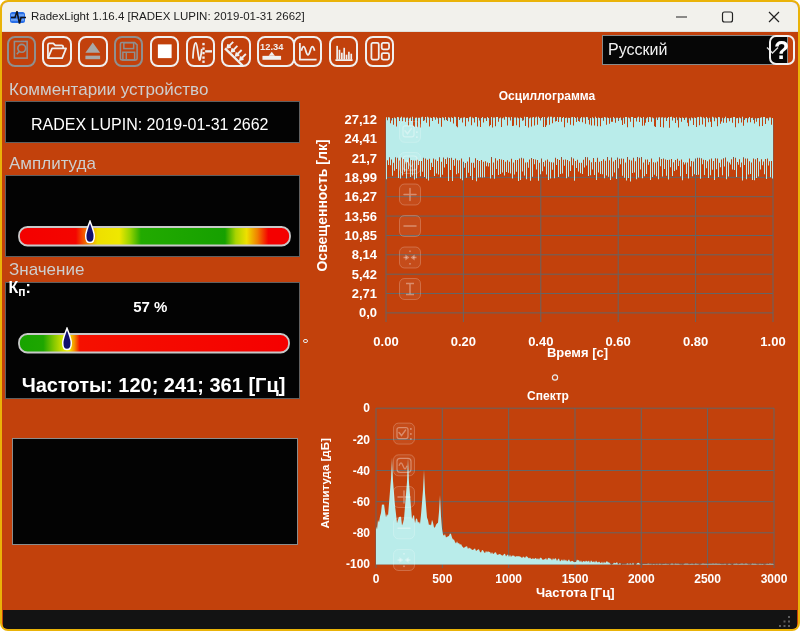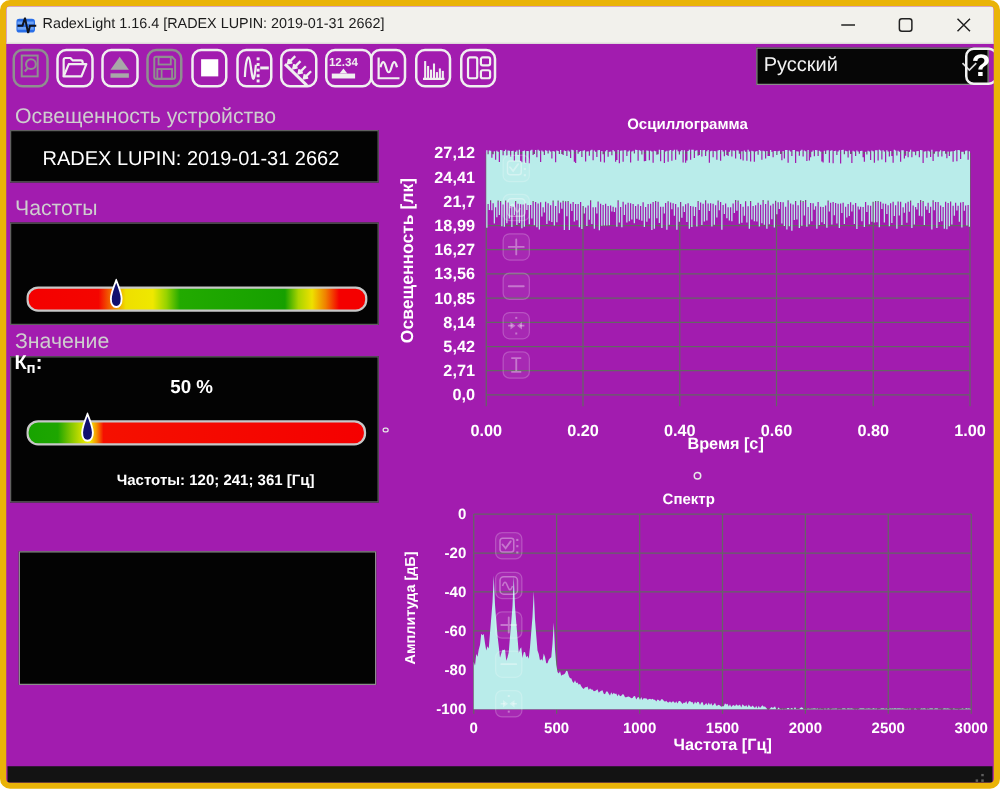--- a/index.html
+++ b/index.html
@@ -1,15 +1,15 @@
 <!DOCTYPE html>
 <html><head><meta charset="utf-8"><style>
 * { margin:0; padding:0; box-sizing:border-box; }
 body { width:800px; height:631px; background:#fff; font-family:"Liberation Sans",sans-serif; position:relative; overflow:hidden; }
-#win { position:absolute; inset:0; border-radius:8px; background:#a21caf; border:5px solid #eab308; overflow:hidden; will-change:transform; }
+#win { position:absolute; inset:0; border-radius:8px; background:#c2410c; border:2px solid #eab308; overflow:hidden; will-change:transform; }
 #titlebar { position:absolute; left:0; top:0; width:100%; height:30px; background:#f2f1ec; border-bottom:1px solid #e0e0da; }
 .lbl { position:absolute; color:#cecece; font-size:17px; }
 .box { position:absolute; border:1px solid #606060; background:#030303; }
 </style></head><body>
 <div id="win">
   <div id="titlebar">
     <svg style="position:absolute;left:8px;top:9px" width="17" height="13" viewBox="0 0 17 13">
       <rect x="0" y="1" width="15" height="11" rx="2.5" fill="#2a6fe8"></rect>
       <rect x="1" y="3.2" width="13" height="2.2" fill="#6ea4f5"></rect>
       <rect x="1" y="7.6" width="13" height="2.2" fill="#6ea4f5"></rect>
@@ -113,25 +113,25 @@
       </svg>
     </div>
   <div style="position:absolute;left:600px;top:33px;width:186px;height:30px;border:1px solid #8a8a8a;background:#060606">
     <div style="position:absolute;left:5px;top:5px;font-size:16px;color:#f2f2f2">Русский</div>
     <svg style="position:absolute;right:8px;top:10px" width="13" height="9" viewBox="0 0 13 9">
         <path d="M1 1.5 L6.5 7 L12 1.5" fill="none" stroke="#d8d8d8" stroke-width="1.4"></path>
       </svg>
   </div>
   <div style="position:absolute;left:767px;top:33px;width:25.5px;height:30px;border:2px solid #f2f2f2;border-radius:7px;text-align:center;line-height:27px;font-size:25px;font-weight:bold;color:#fff">?</div>
 
-  <div class="lbl" style="left:7px;top:78px">Освещенность устройство</div>
+  <div class="lbl" style="left:7px;top:78px">Комментарии устройство</div>
   <div class="box" style="left:3px;top:99px;width:295px;height:42px"></div>
   <div style="position:absolute;left:29px;top:114px;font-size:16px;font-weight:normal;color:#fff">RADEX LUPIN: 2019-01-31 2662</div>
 
-  <div class="lbl" style="left:7px;top:152px">Частоты</div>
+  <div class="lbl" style="left:7px;top:152px">Амплитуда</div>
   <div class="box" style="left:3px;top:173px;width:295px;height:82px"></div>
   <svg style="position:absolute;left:16px;top:218px" width="275" height="28.5">
 <defs>
         <linearGradient id="g16224" x1="0" y1="0" x2="1" y2="0">
           <stop offset="0%" stop-color="#f40000"></stop>
           <stop offset="21%" stop-color="#f40500"></stop>
           <stop offset="25%" stop-color="#f07800"></stop>
           <stop offset="29%" stop-color="#eedf00"></stop>
           <stop offset="37%" stop-color="#efe800"></stop>
           <stop offset="41%" stop-color="#97d300"></stop>
@@ -144,38 +144,38 @@
           <stop offset="100%" stop-color="#f40000"></stop>
         </linearGradient>
       </defs>
 <rect x="1" y="7" width="271" height="18.5" rx="8.5" fill="url(#g16224)" stroke="#c8c8c8" stroke-width="1.8"></rect>
 <path d="M72 1.2 C75.1 9 76.3 12.5 76.3 16 C76.3 20.3 74.4 22.6 72 22.6 C69.6 22.6 67.7 20.3 67.7 16 C67.7 12.5 68.9 9 72 1.2 Z" fill="#10106e" stroke="#fff" stroke-width="1.5"></path>
 </svg>
 
   <div class="lbl" style="left:7px;top:258px">Значение</div>
   <div class="box" style="left:3px;top:280px;width:295px;height:117px"></div>
   <div style="position:absolute;left:6.5px;top:277px;font-size:16px;font-weight:bold;color:#fff">К<span style="font-size:12px;vertical-align:-3px">п</span>:</div>
-  <div style="position:absolute;left:3px;top:295.5px;width:290.6px;text-align:center;font-size:15px;font-weight:bold;color:#fff">50 %</div>
+  <div style="position:absolute;left:3px;top:295.5px;width:290.6px;text-align:center;font-size:15px;font-weight:bold;color:#fff">57 %</div>
   <svg style="position:absolute;left:16px;top:325px" width="274" height="28.5">
 <defs>
         <linearGradient id="g16331" x1="0" y1="0" x2="1" y2="0">
           <stop offset="0%" stop-color="#17a300"></stop>
           <stop offset="9%" stop-color="#1ea600"></stop>
           <stop offset="13%" stop-color="#86c800"></stop>
           <stop offset="16.5%" stop-color="#d8e300"></stop>
           <stop offset="18.5%" stop-color="#f2ef00"></stop>
           <stop offset="20.5%" stop-color="#f59000"></stop>
           <stop offset="22.5%" stop-color="#f51000"></stop>
           <stop offset="100%" stop-color="#f50000"></stop>
         </linearGradient>
       </defs>
 <rect x="1" y="7" width="270" height="18.5" rx="8.5" fill="url(#g16331)" stroke="#c8c8c8" stroke-width="1.8"></rect>
 <path d="M49 1.2 C52.1 9 53.3 12.5 53.3 16 C53.3 20.3 51.4 22.6 49 22.6 C46.6 22.6 44.7 20.3 44.7 16 C44.7 12.5 45.9 9 49 1.2 Z" fill="#10106e" stroke="#fff" stroke-width="1.5"></path>
 </svg>
-  <div style="position:absolute;left:20px;top:372px;width:295px;text-align:center;font-size:12px;font-weight:bold;color:#fff">Частоты: 120; 241; 361 [Гц]</div>
+  <div style="position:absolute;left:4px;top:372px;width:295px;text-align:center;font-size:20px;font-weight:bold;color:#fff">Частоты: 120; 241; 361 [Гц]</div>
 
   <div class="box" style="left:9.7px;top:435.7px;width:286px;height:107px;border-color:#8c8c8c"></div>
 
   <div style="position:absolute;left:301.2px;top:337px;width:4.4px;height:4.4px;border:1.2px solid #e8e8e8;border-radius:50%"></div>
 
   <svg style="position:absolute;left:300px;top:75px" width="500" height="290" font-family="Liberation Sans">
       <g stroke="#656565" stroke-width="1">
         <line x1="84" y1="42.3" x2="471" y2="42.3"></line>
         <line x1="84" y1="61.7" x2="471" y2="61.7"></line>
         <line x1="84" y1="81.0" x2="471" y2="81.0"></line>

